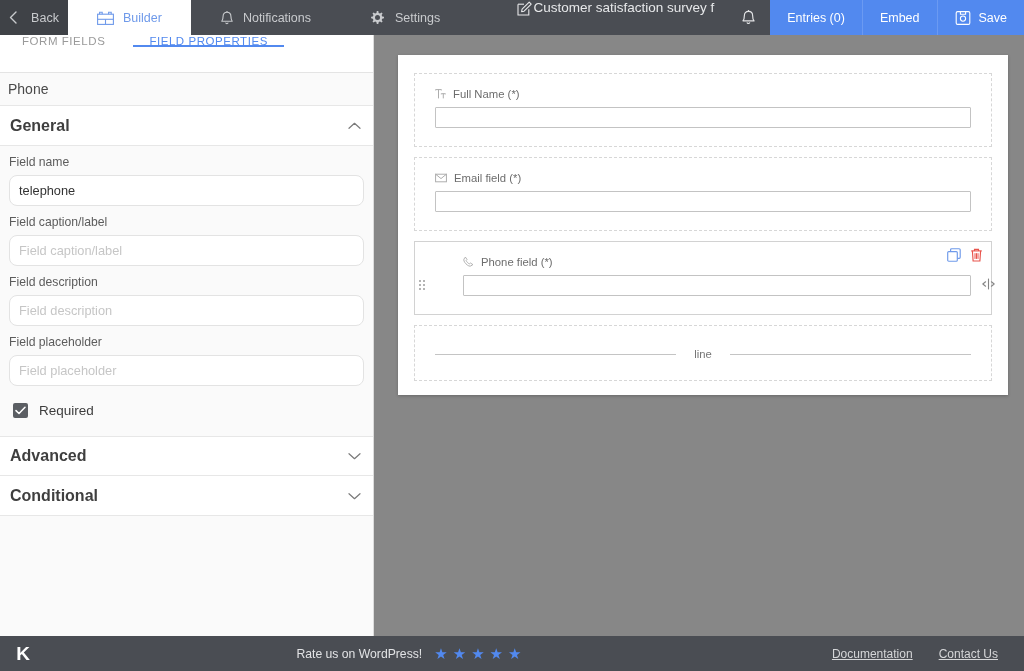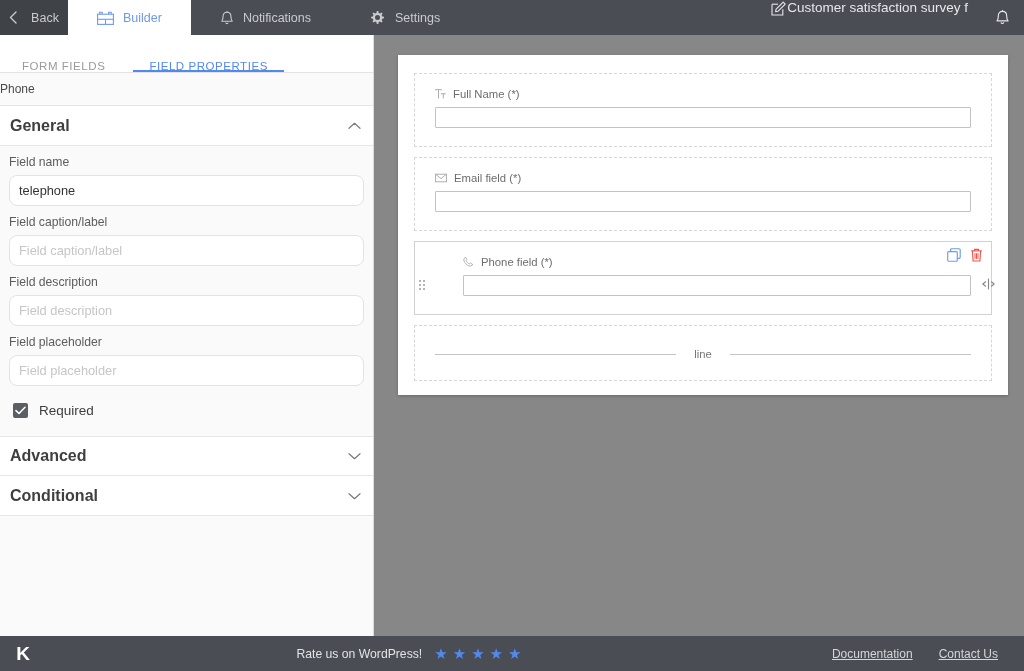--- a/index.html
+++ b/index.html
@@ -82,21 +82,21 @@
   .leftpanel {
     position: absolute; left: 0; top: 35px;
     width: 374px; height: 601px;
     background: #fafafa;
     border-right: 1px solid #dcdcdc;
   }
   .lp-tabs {
     height: 38px;
     background: #ffffff;
     display: flex;
-    align-items: flex-end;
+    align-items: flex-start;
     border-bottom: 1px solid #e4e4e4;
   }
   .lp-tab {
     display: flex; align-items: center; justify-content: center;
     font-size: 11.5px;
     letter-spacing: 0.55px;
     color: #9a9a9a;
     cursor: pointer;
     padding: 0 22px;
     position: relative;
@@ -104,21 +104,22 @@
   .lp-tab.active { color: #5289ef; }
   .lp-tab.active::after {
     content: "";
     position: absolute; left: 6px; right: 6px; bottom: 0;
     height: 2px; background: #5289ef;
   }
 
   .lp-fieldtype {
     height: 33px;
     display: flex; align-items: center;
-    font-size: 12px;
+    padding-left: 8px;
+    font-size: 14px;
     color: #4a4a4a;
     background: #fafafa;
     border-bottom: 1px solid #e7e7e7;
   }
 
   .lp-section {
     height: 40px;
     background: #ffffff;
     display: flex; align-items: center;
     padding: 0 12px 0 10px;
@@ -345,20 +346,38 @@
     <div class="tb-bell">
       <span class="icon">
         <svg width="15" height="17" viewBox="0 0 14 16">
           <path d="M7 2.2 C4.4 2.2 3.1 4 3.1 6.3 C3.1 9.4 1.8 11.2 1.8 11.2 H12.2 C12.2 11.2 10.9 9.4 10.9 6.3 C10.9 4 9.6 2.2 7 2.2 Z" fill="none" stroke="#e3e4e6" stroke-width="1.1" stroke-linejoin="round"></path>
           <path d="M5.6 12.6 C5.9 13.6 6.9 13.9 7.6 13.4 C7.9 13.2 8.1 12.9 8.2 12.6" fill="none" stroke="#e3e4e6" stroke-width="1.1"></path>
           <line x1="7" y1="1" x2="7" y2="2.2" stroke="#e3e4e6" stroke-width="1.1"></line>
         </svg>
       </span>
     </div>
 
+    <div class="tb-actions">
+      <div class="tb-btn">
+        <span>Entries (0)</span>
+      </div>
+      <div class="tb-btn">
+        <span>Embed</span>
+      </div>
+      <div class="tb-btn">
+        <span class="icon">
+          <svg width="16" height="16" viewBox="0 0 16 16">
+            <rect x="1.2" y="1.6" width="13.6" height="12.8" rx="1.4" fill="none" stroke="#ffffff" stroke-width="1.1"></rect>
+            <circle cx="8" cy="8.6" r="2.6" fill="none" stroke="#ffffff" stroke-width="1.1"></circle>
+            <path d="M5.4 1.6 V4.3 H10.6 V1.6" fill="none" stroke="#ffffff" stroke-width="1.1"></path>
+          </svg>
+        </span>
+        <span>Save</span>
+      </div>
+    </div>
   </div>
 
   <div class="leftpanel">
 
     <div class="lp-tabs">
       <div class="lp-tab">
         <span>FORM FIELDS</span>
       </div>
       <div class="lp-tab active">
         <span>FIELD PROPERTIES</span>

